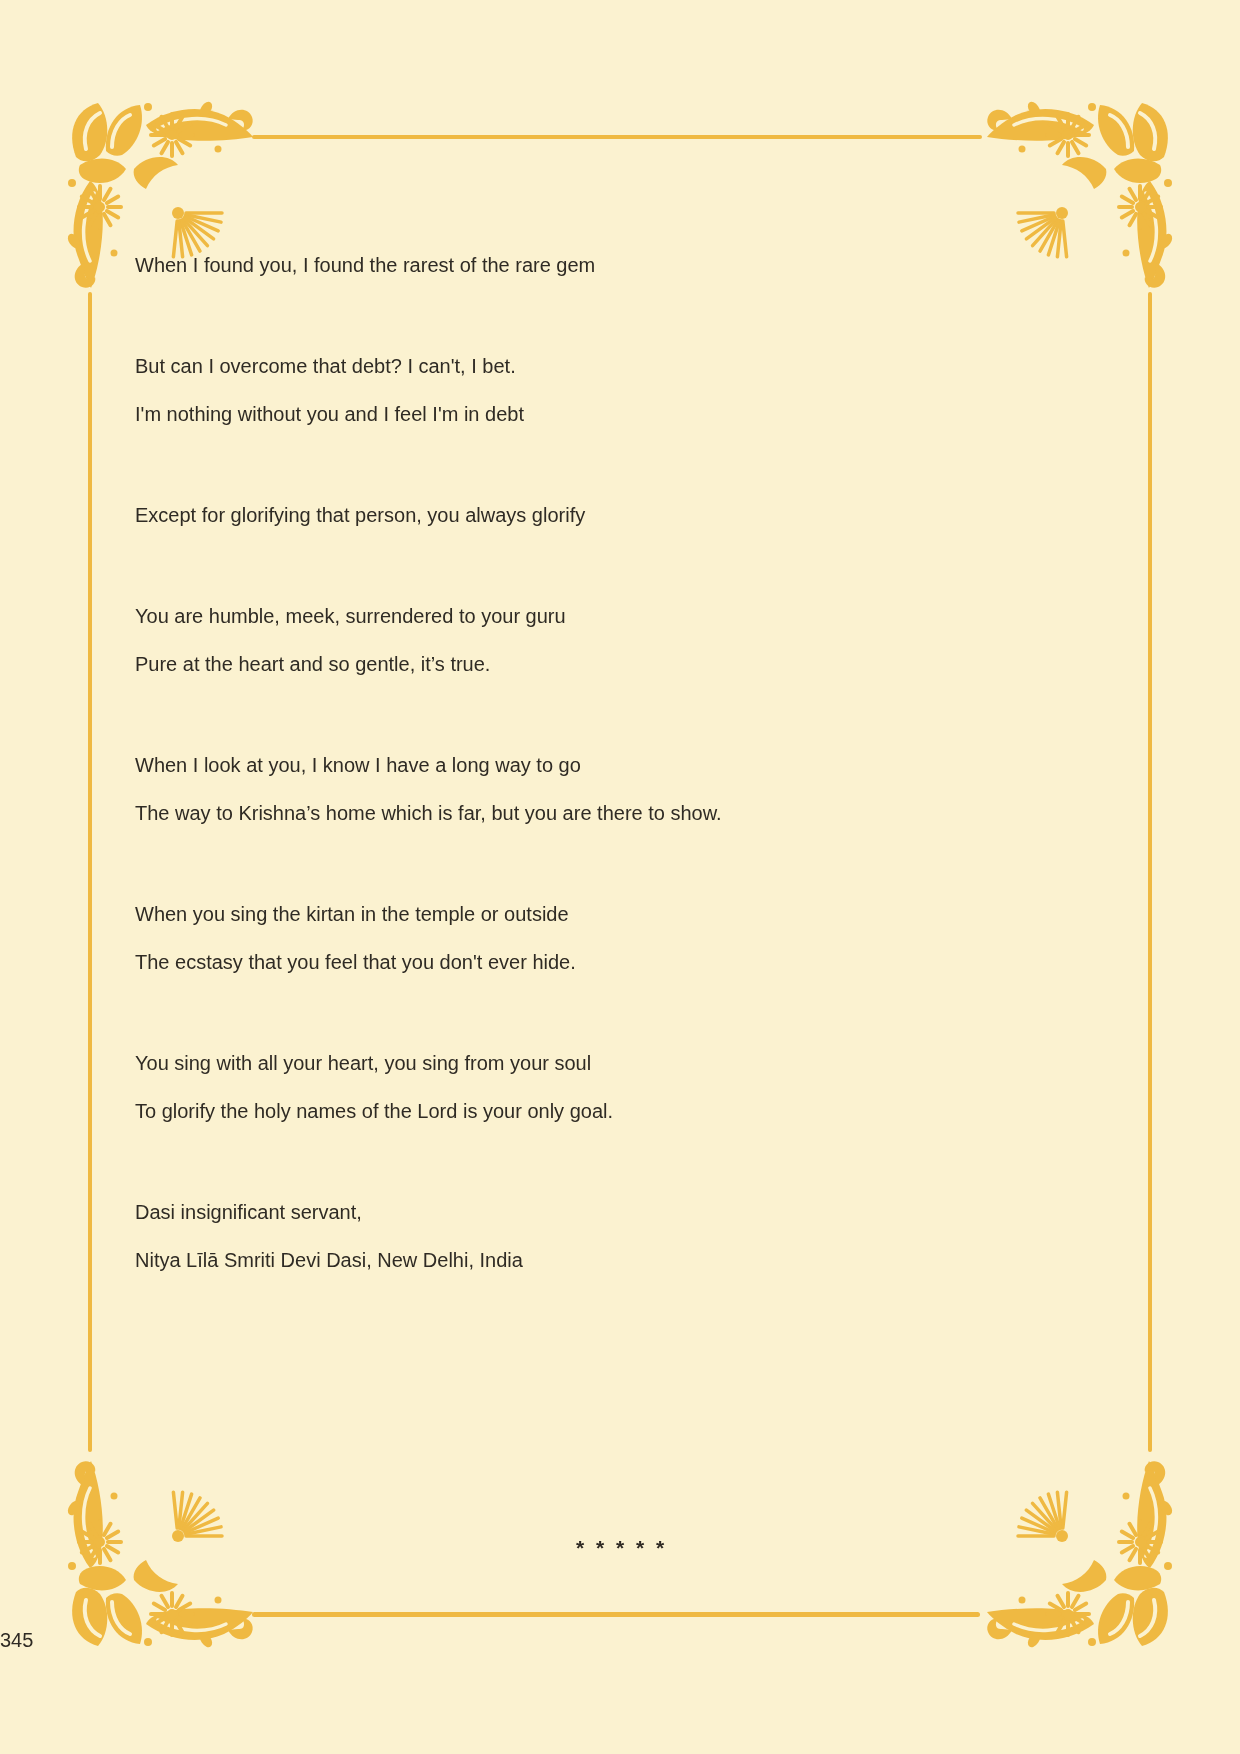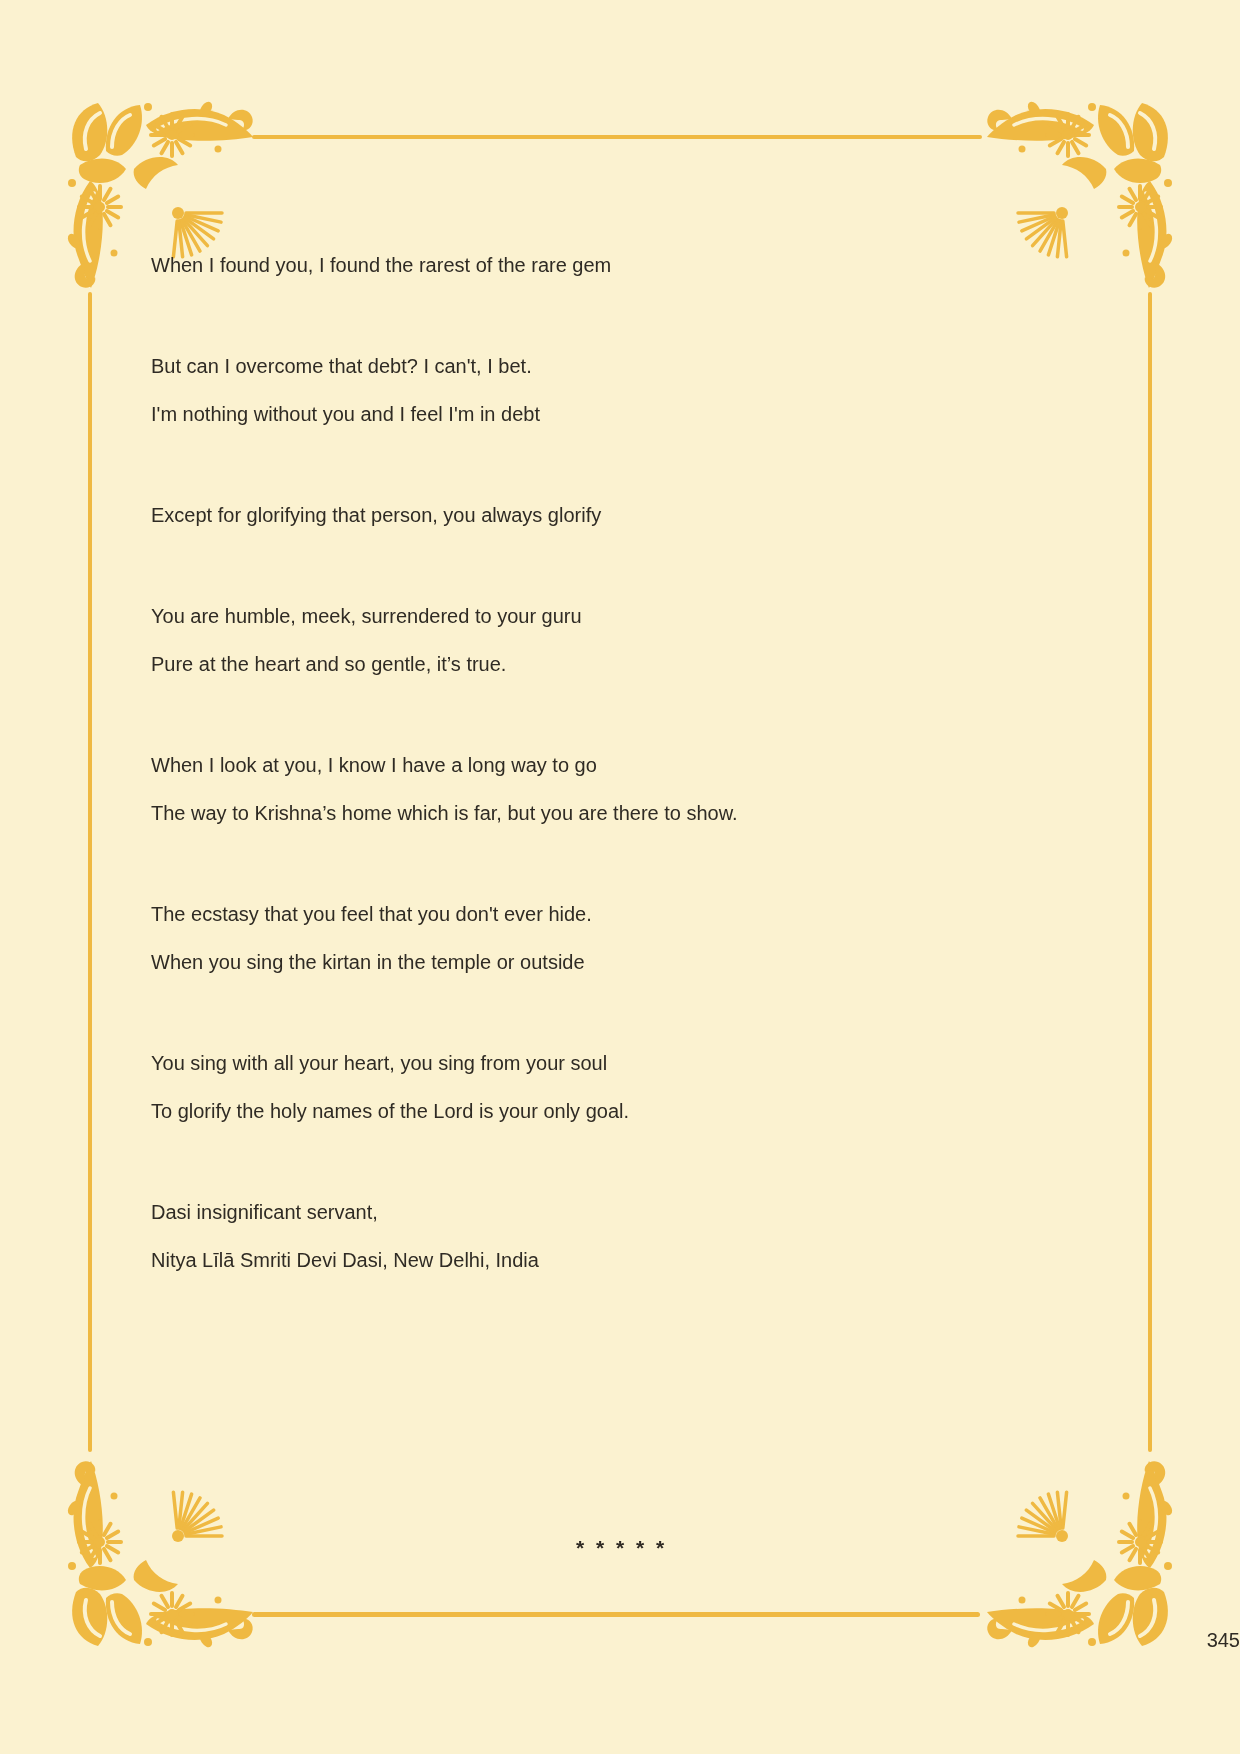--- a/index.html
+++ b/index.html
@@ -29,31 +29,31 @@
   .corner.tl{left:60px;top:95px;}
   .corner.tr{left:985px;top:95px;transform:scaleX(-1);}
   .corner.bl{left:60px;top:1459px;transform:scaleY(-1);}
   .corner.br{left:985px;top:1459px;transform:scale(-1,-1);}
 
   
   .poem{
     position:absolute;left:135px;top:241px;width:980px;
     font-size:20px;line-height:48px;
   }
-  .couplet{margin:0 0 53px 16px;}
+  .couplet{margin:0 0 53px 0;}
   .couplet p{margin:0;}
 
   .separator{
     position:absolute;top:1534px;left:0;width:100%;
     text-align:center;font-size:21px;font-weight:bold;
     word-spacing:6px;line-height:28px;
   }
   .page-number{
     position:absolute;top:1626px;left:0;width:100%;
-    text-align:right;font-size:20px;line-height:28px;
+    text-align:left;font-size:20px;line-height:28px;
   }
   .svg-defs{position:absolute;width:0;height:0;overflow:hidden;}
 </style>
 </head>
 <body>
 
 <svg class="svg-defs" aria-hidden="true">
   <defs>
     <g id="star12" stroke="currentColor" stroke-width="4" stroke-linecap="round">
       <line x1="0" y1="-8" x2="0" y2="-21"></line>
@@ -153,22 +153,22 @@
     </section>
     <section class="couplet">
       <p>You are humble, meek, surrendered to your guru</p>
       <p>Pure at the heart and so gentle, it’s true.</p>
     </section>
     <section class="couplet">
       <p>When I look at you, I know I have a long way to go</p>
       <p>The way to Krishna’s home which is far, but you are there to show.</p>
     </section>
     <section class="couplet">
+      <p>When you sing the kirtan in the temple or outside</p>
       <p>The ecstasy that you feel that you don't ever hide.</p>
-      <p>When you sing the kirtan in the temple or outside</p>
     </section>
     <section class="couplet">
       <p>You sing with all your heart, you sing from your soul</p>
       <p>To glorify the holy names of the Lord is your only goal.</p>
     </section>
     <section class="couplet">
       <p>Dasi insignificant servant,</p>
       <p>Nitya Līlā Smriti Devi Dasi, New Delhi, India</p>
     </section>
   </main>

